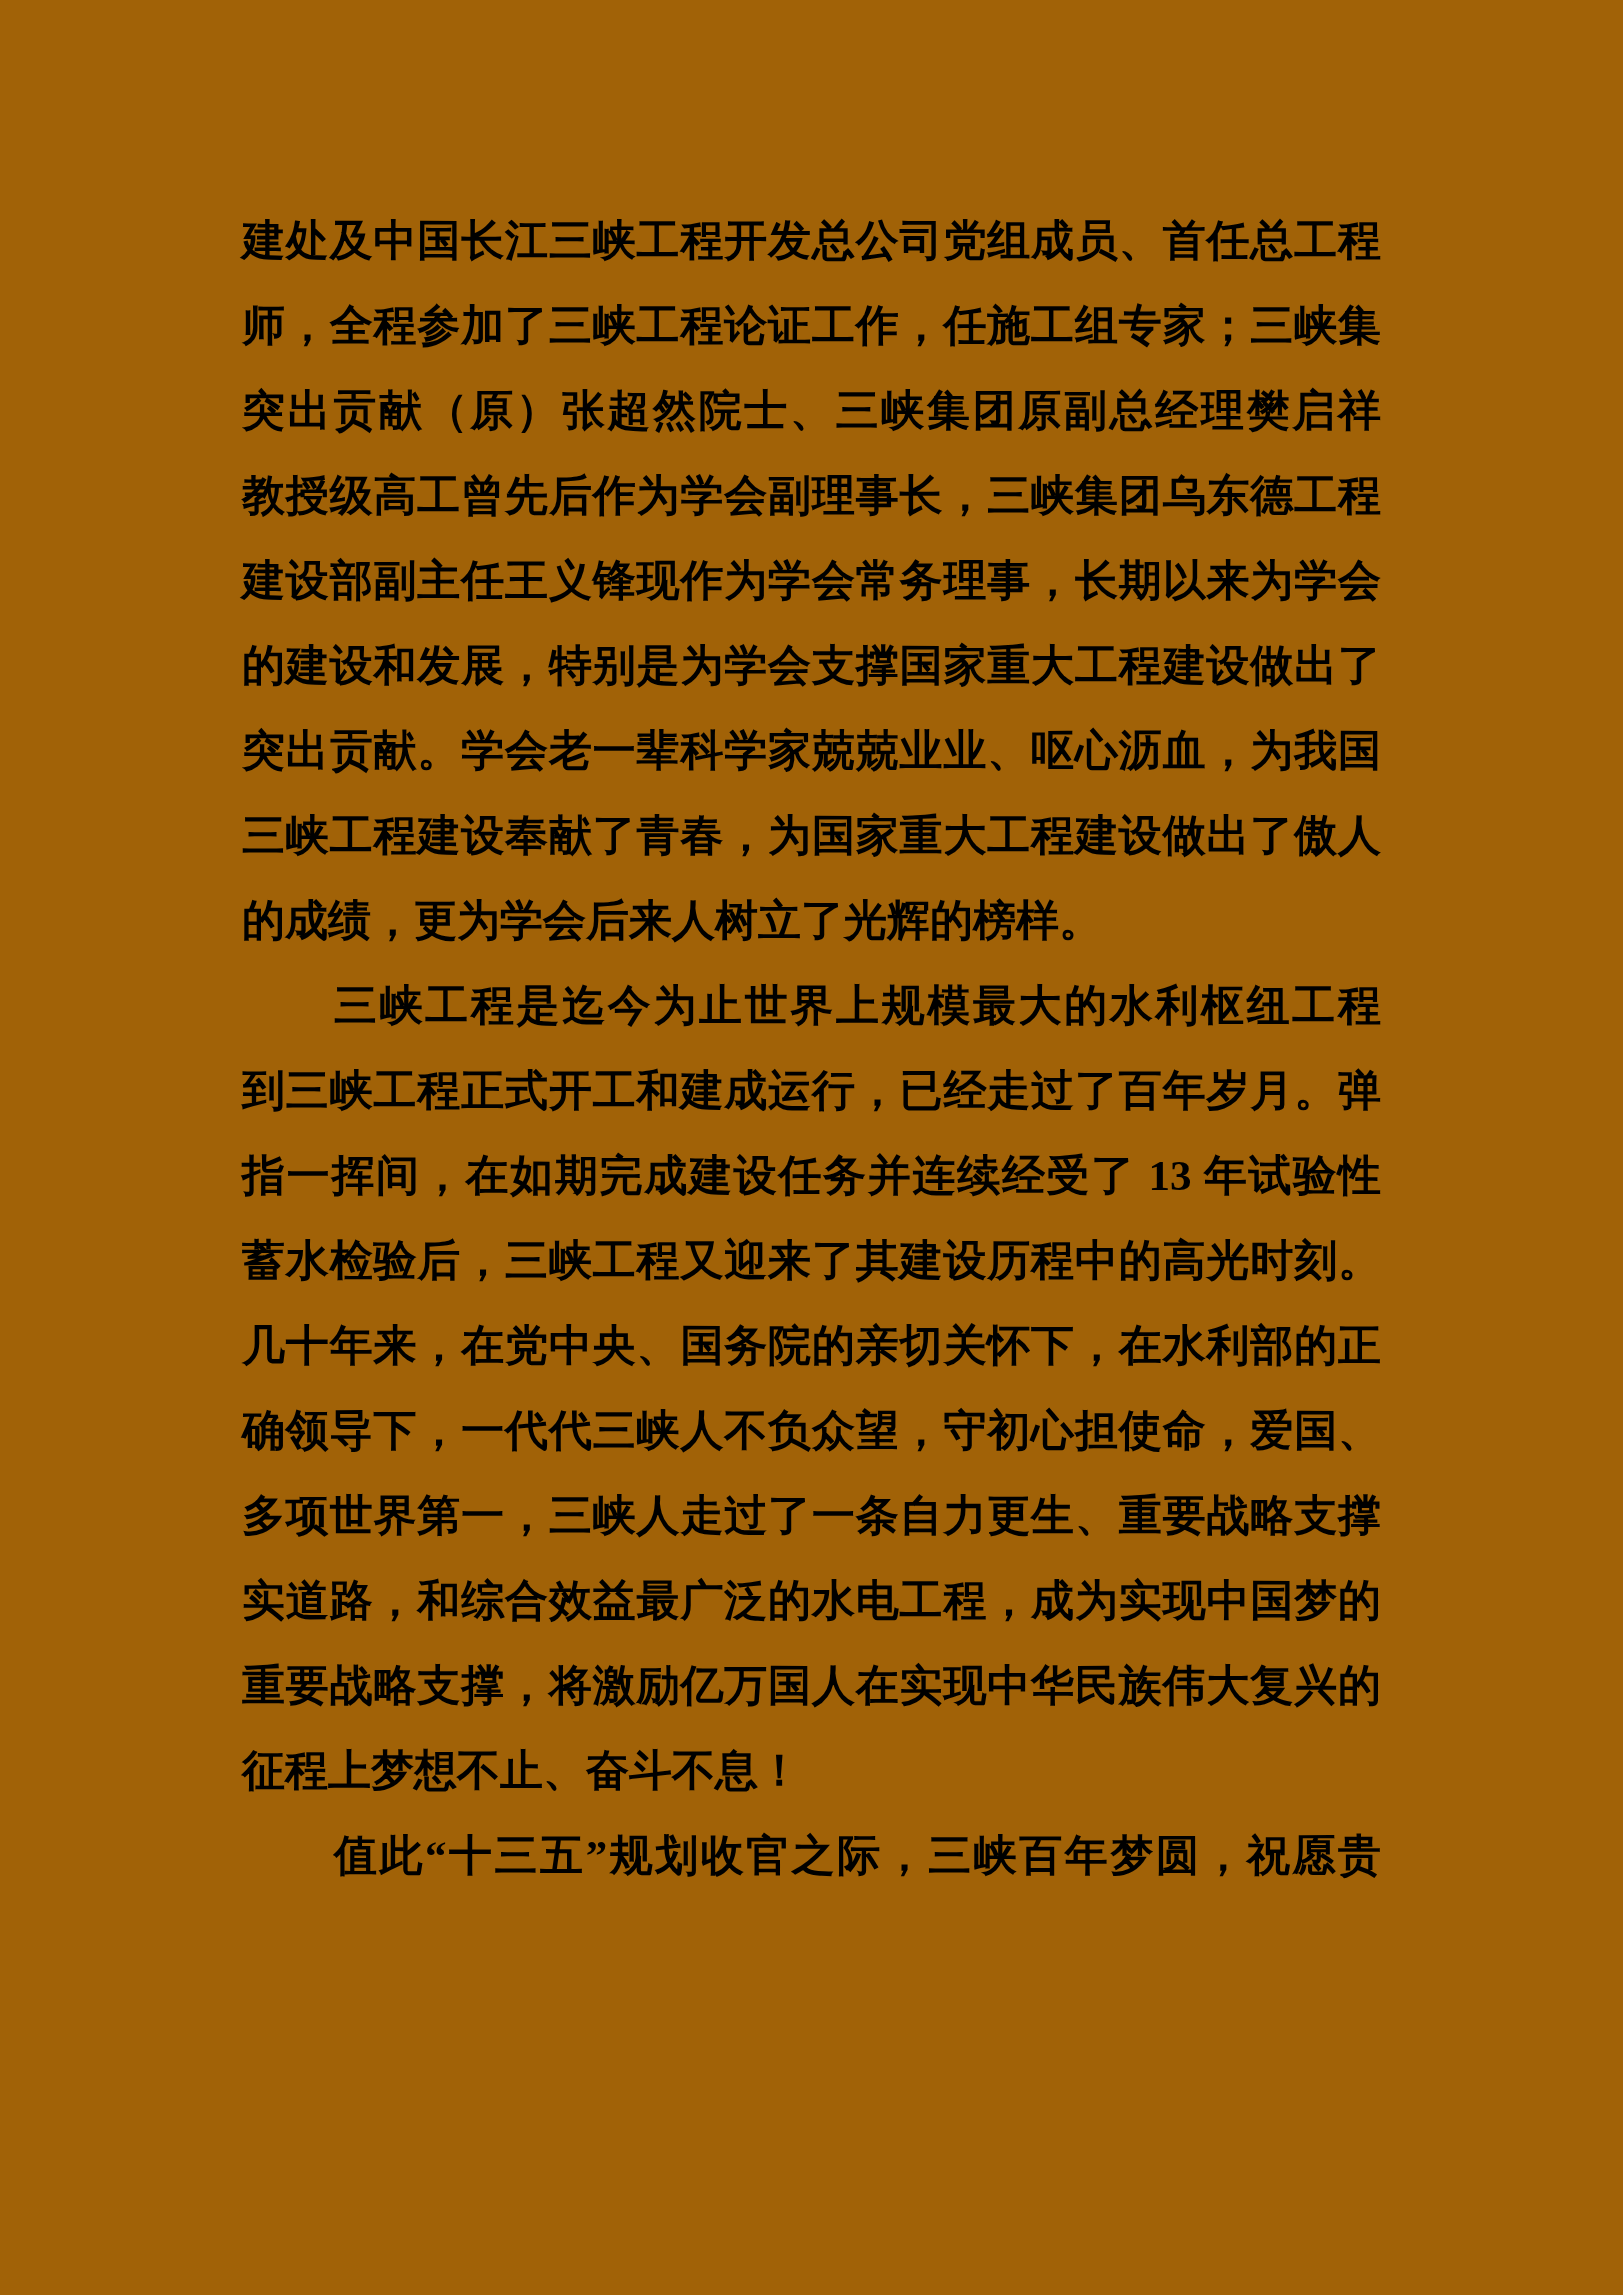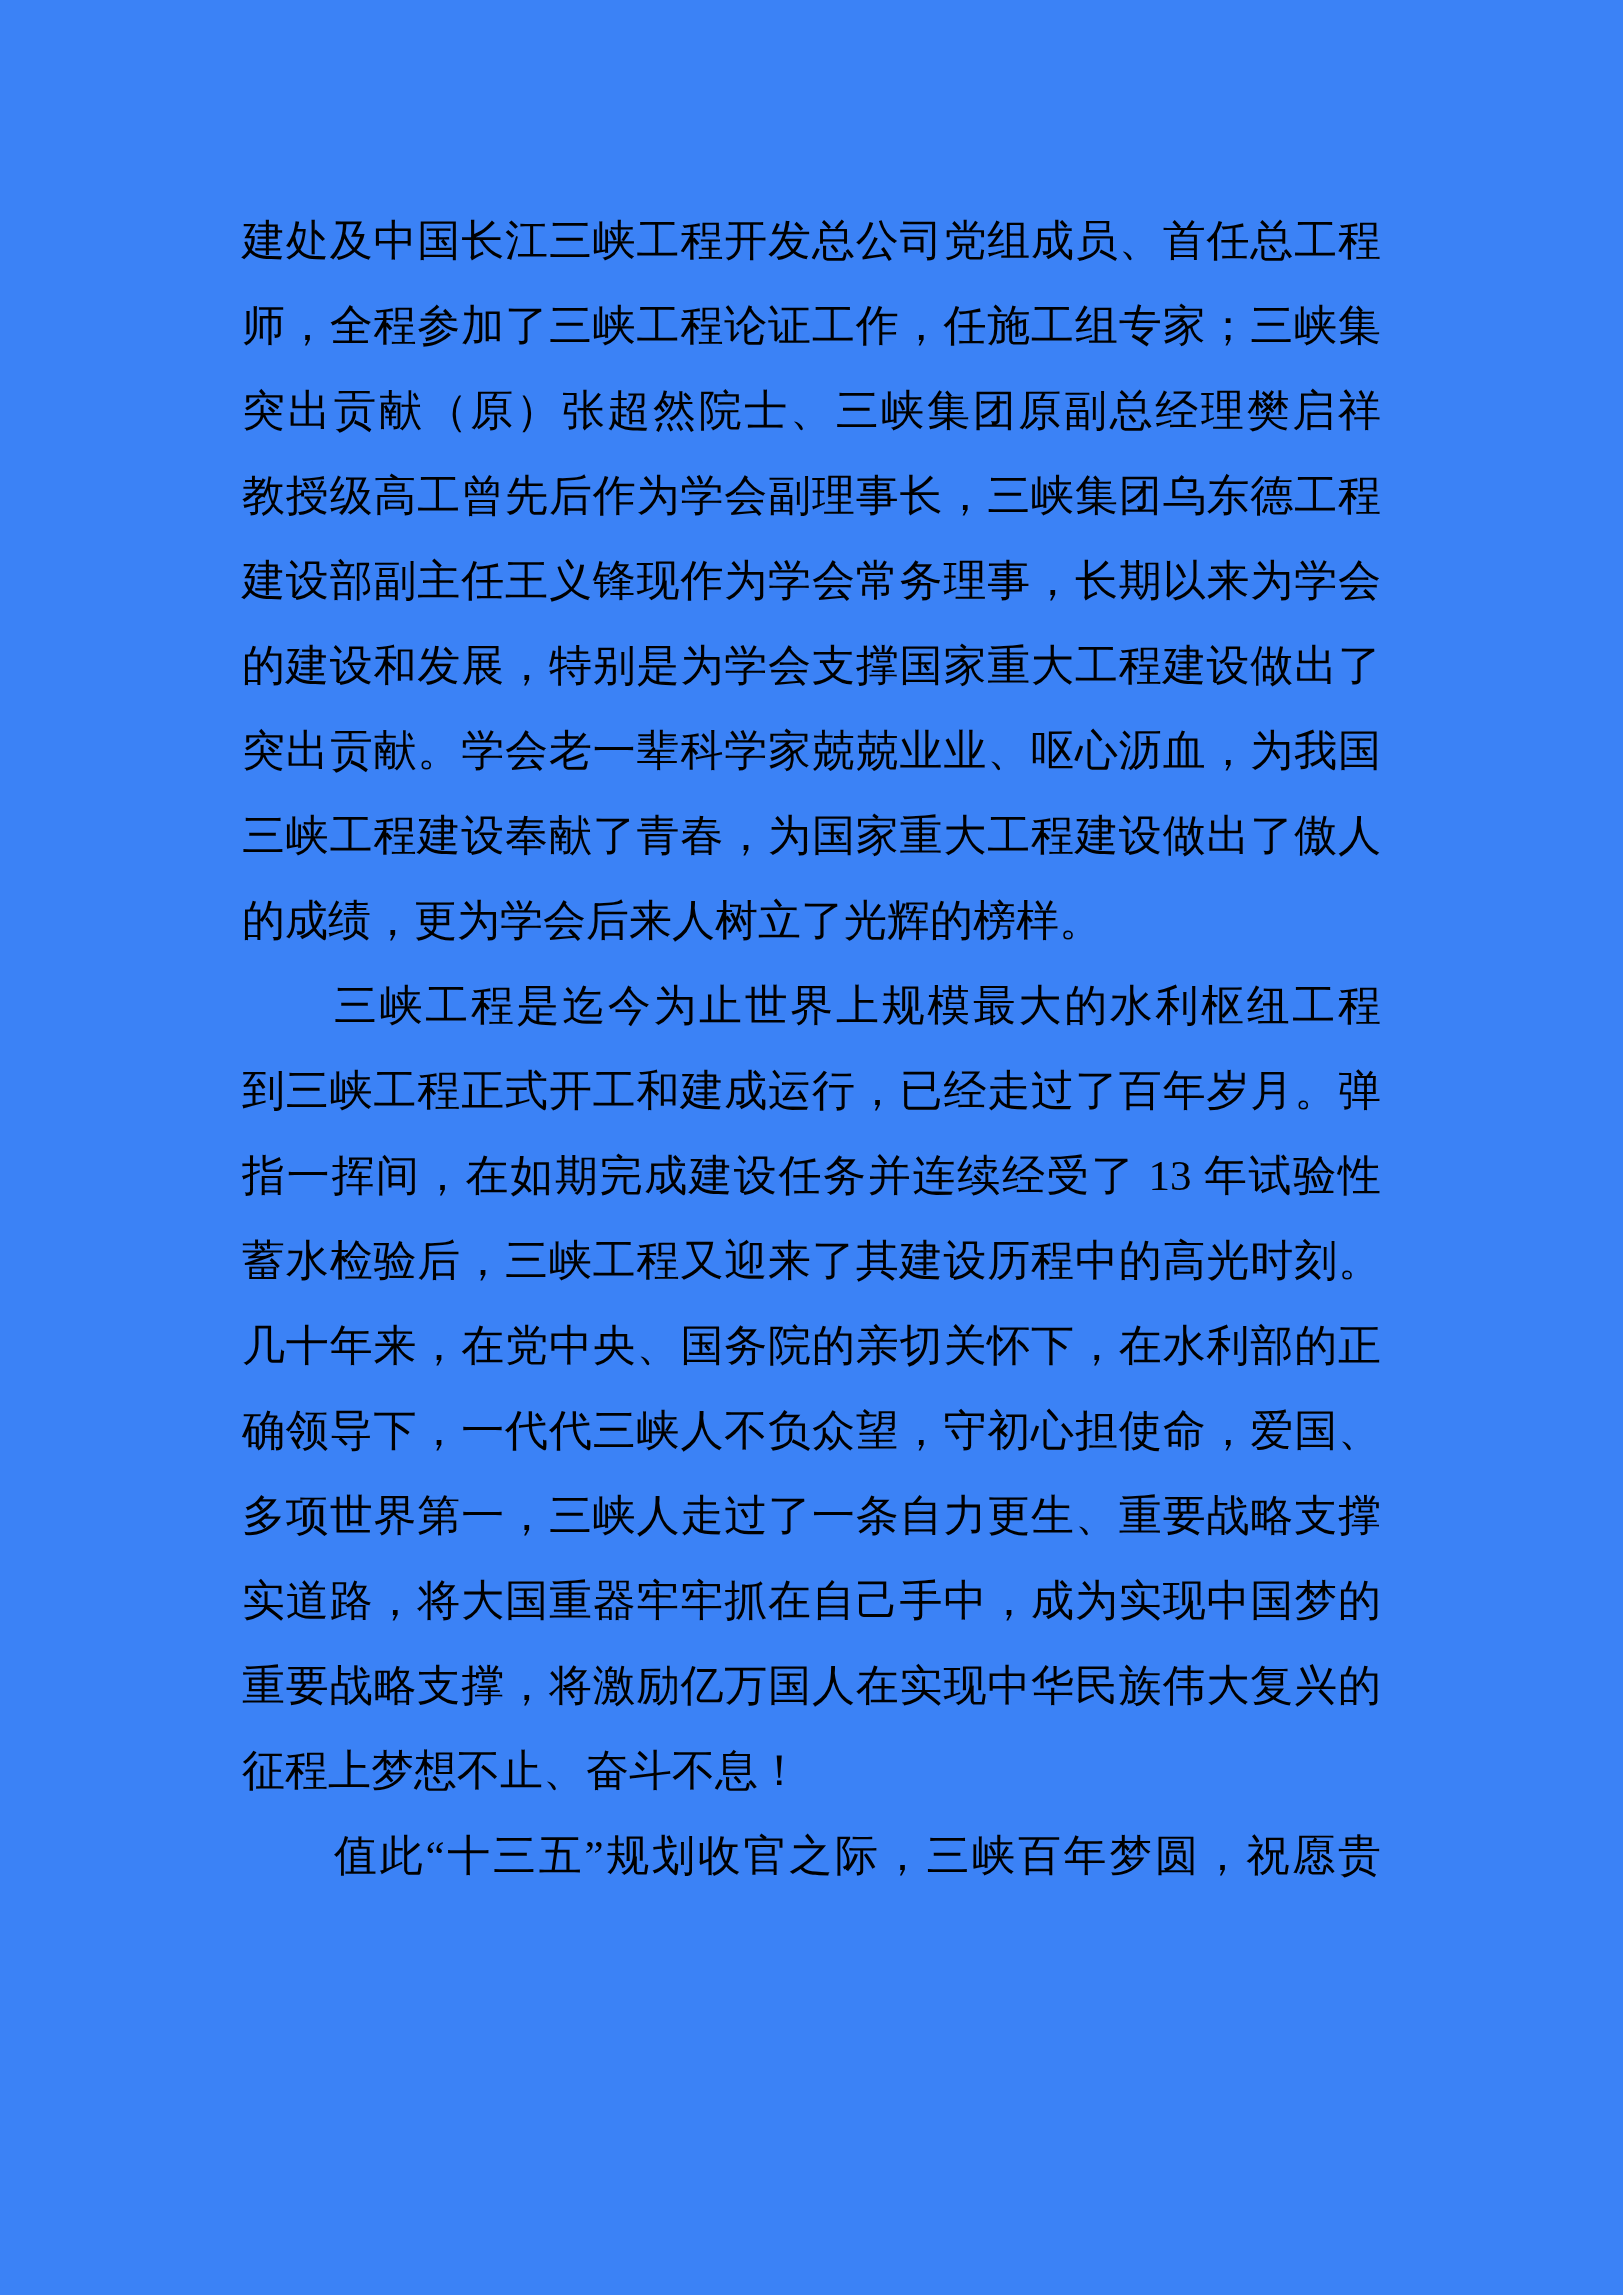--- a/index.html
+++ b/index.html
@@ -38,37 +38,37 @@
     text-align: right;
     text-align-last: left;
   }
   .text-line.indent {
     text-indent: 92px;
   }
 </style>
 </head>
 <body>
 
-<div class="page" style="background: #3b82f6;">
+<div class="page" style="background: #a16207; font-weight: bold;">
   <div class="doc-text" style="color: rgb(0, 0, 0);">
       <div class="text-line justify">建处及中国长江三峡工程开发总公司党组成员、首任总工程</div>
       <div class="text-line justify">师，全程参加了三峡工程论证工作，任施工组专家；三峡集</div>
       <div class="text-line justify">突出贡献（原）张超然院士、三峡集团原副总经理樊启祥</div>
       <div class="text-line justify">教授级高工曾先后作为学会副理事长，三峡集团乌东德工程</div>
       <div class="text-line justify">建设部副主任王义锋现作为学会常务理事，长期以来为学会</div>
       <div class="text-line justify">的建设和发展，特别是为学会支撑国家重大工程建设做出了</div>
       <div class="text-line justify">突出贡献。学会老一辈科学家兢兢业业、呕心沥血，为我国</div>
       <div class="text-line justify">三峡工程建设奉献了青春，为国家重大工程建设做出了傲人</div>
       <div class="text-line plain">的成绩，更为学会后来人树立了光辉的榜样。</div>
       <div class="text-line justify indent">三峡工程是迄今为止世界上规模最大的水利枢纽工程</div>
       <div class="text-line justify">到三峡工程正式开工和建成运行，已经走过了百年岁月。弹</div>
       <div class="text-line justify">指一挥间，在如期完成建设任务并连续经受了 13 年试验性</div>
       <div class="text-line justify">蓄水检验后，三峡工程又迎来了其建设历程中的高光时刻。</div>
       <div class="text-line justify">几十年来，在党中央、国务院的亲切关怀下，在水利部的正</div>
       <div class="text-line justify">确领导下，一代代三峡人不负众望，守初心担使命，爱国、</div>
       <div class="text-line justify">多项世界第一，三峡人走过了一条自力更生、重要战略支撑</div>
-      <div class="text-line justify">实道路，将大国重器牢牢抓在自己手中，成为实现中国梦的</div>
+      <div class="text-line justify">实道路，和综合效益最广泛的水电工程，成为实现中国梦的</div>
       <div class="text-line justify">重要战略支撑，将激励亿万国人在实现中华民族伟大复兴的</div>
       <div class="text-line plain">征程上梦想不止、奋斗不息！</div>
       <div class="text-line justify indent">值此“十三五”规划收官之际，三峡百年梦圆，祝愿贵</div>
     </div>
 </div>
 
 
 </body></html>

